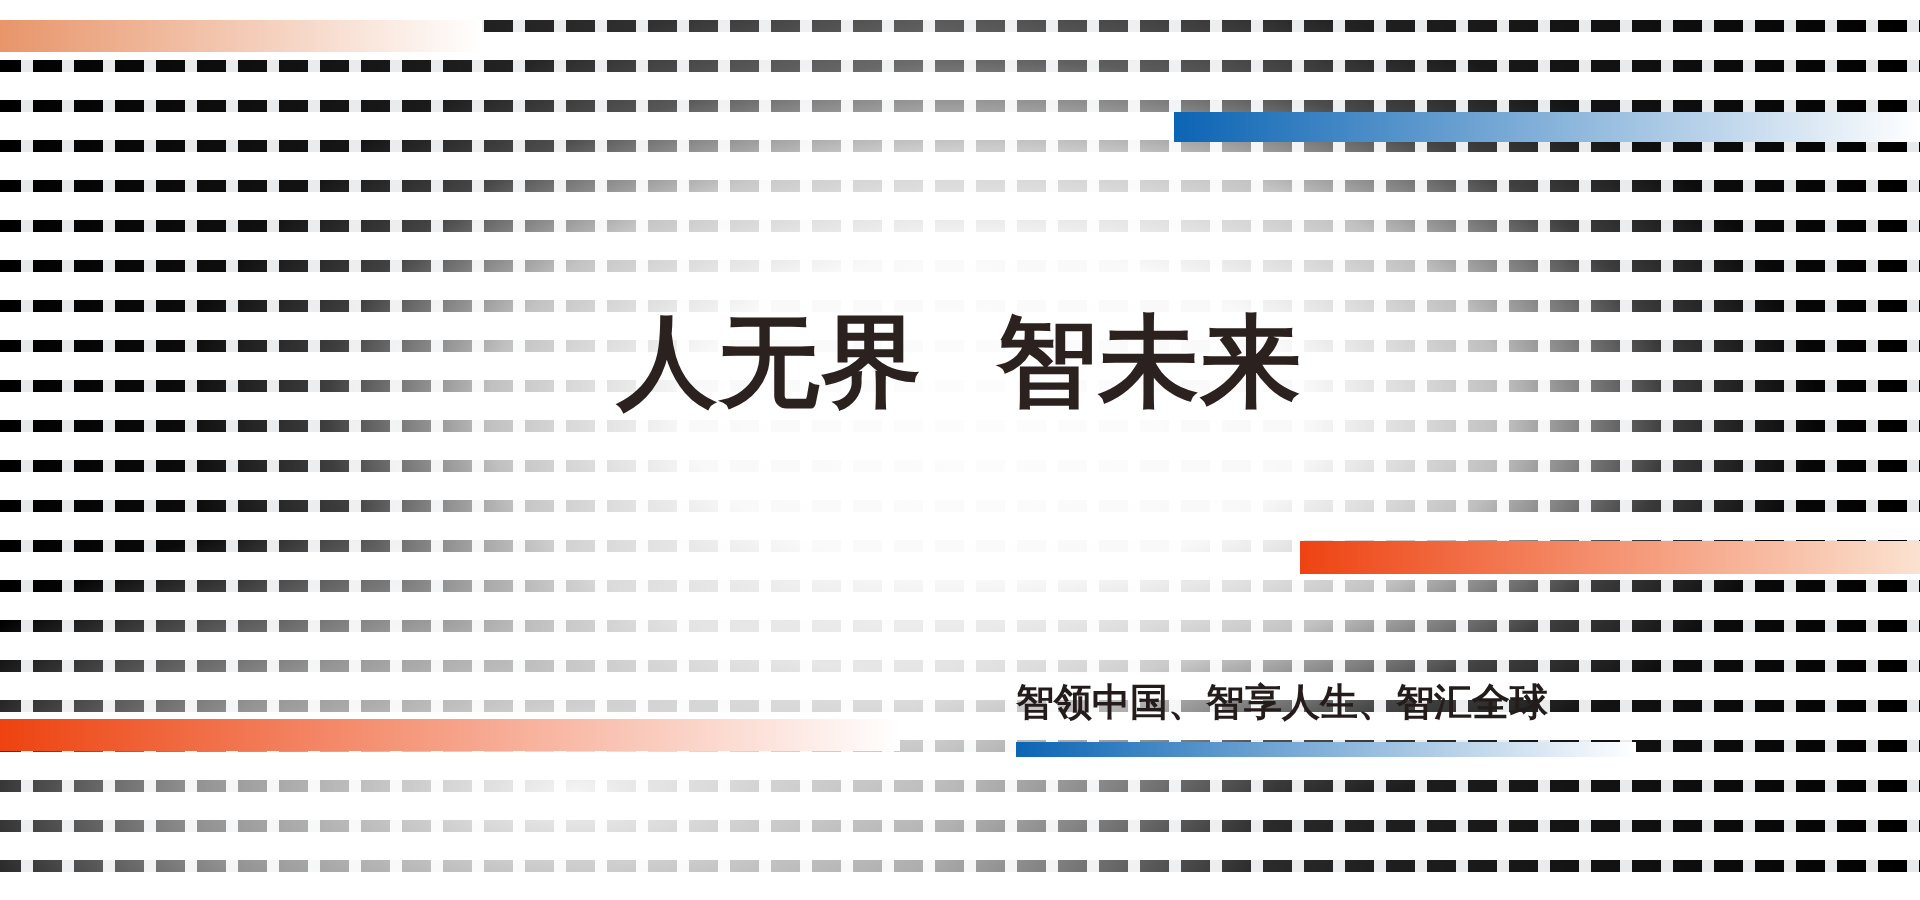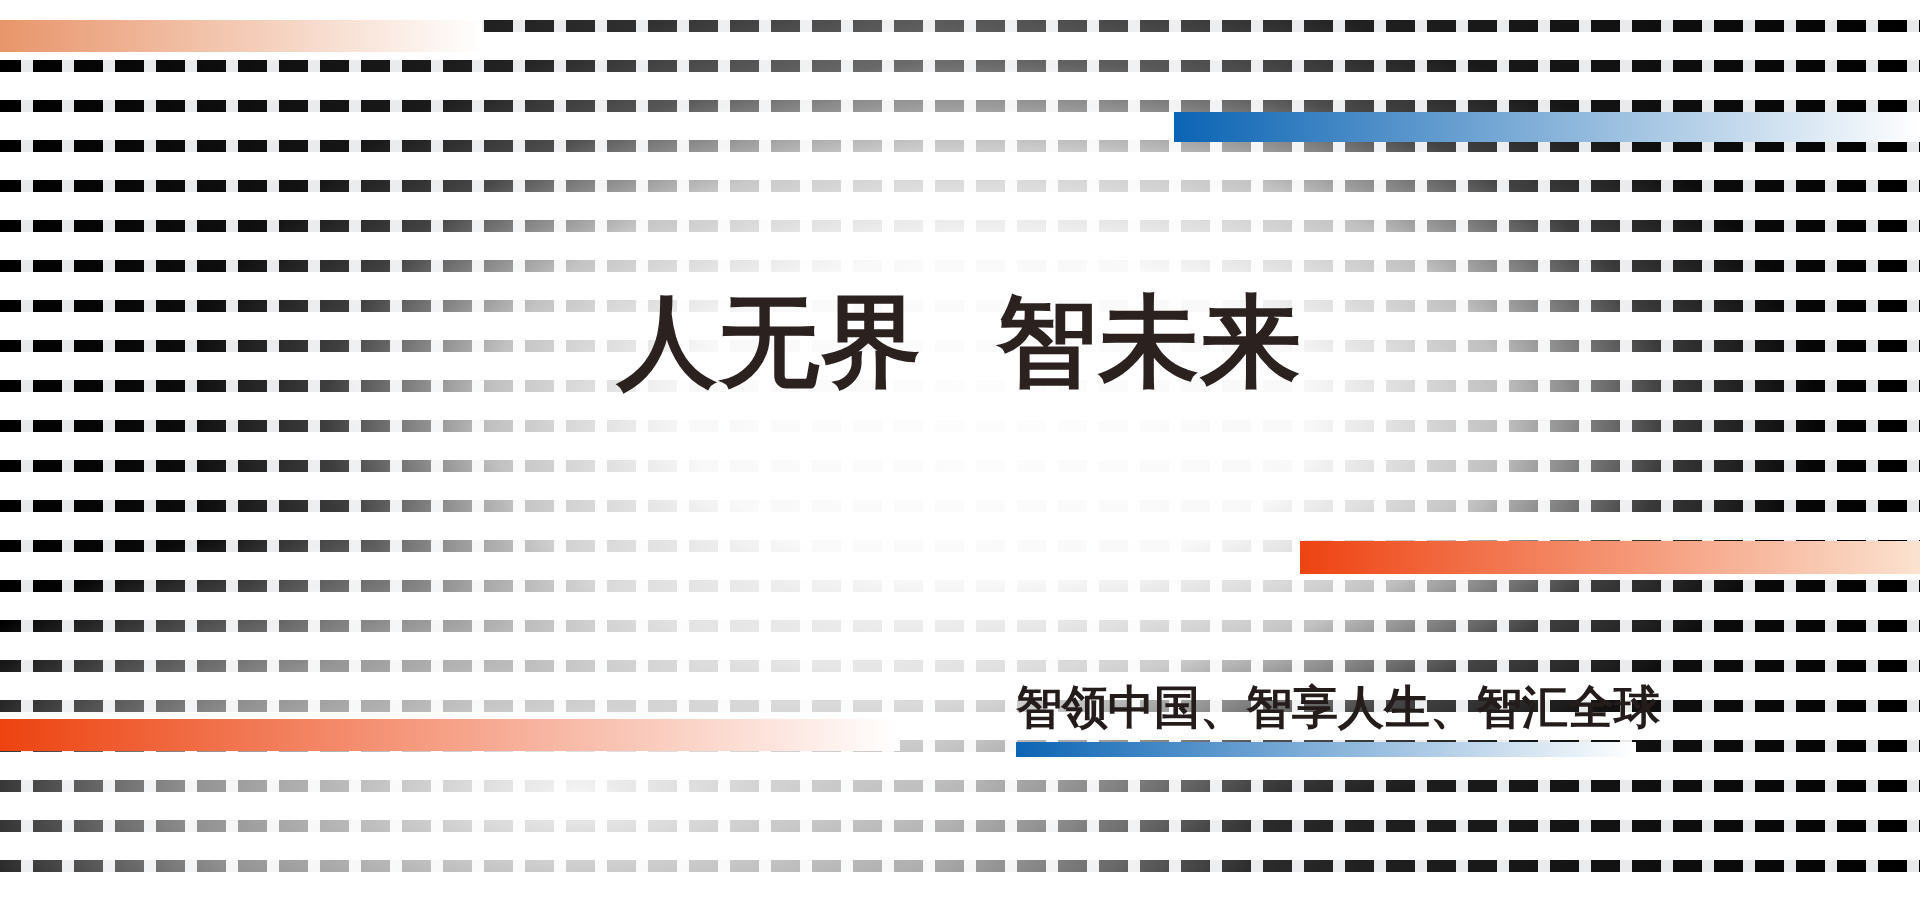--- a/index.html
+++ b/index.html
@@ -103,42 +103,42 @@
     top: 742px;
     width: 620px;
     height: 15px;
   }
 
   
   #main-title {
     position: absolute;
     left: 0;
     right: 0;
-    top: 284px;
+    top: 304px;
     text-align: center;
     color: #2b211e;
     font-size: 100px;
     font-weight: 700;
     letter-spacing: 2px;
     line-height: 1.15;
     white-space: pre;
     font-family: "DejaVu Sans", "Liberation Sans", sans-serif;
   }
 
   
   #subtitle-block {
     position: absolute;
     left: 1016px;
     top: 678px;
     width: 660px;
   }
 
   #subtitle-text {
     color: #231c1a;
-    font-size: 46px;
+    font-size: 38px;
     font-weight: 700;
     letter-spacing: 0px;
     line-height: 1.3;
     white-space: nowrap;
     font-family: "DejaVu Sans", "Liberation Sans", sans-serif;
   }
 </style>
 </head>
 <body>
 

